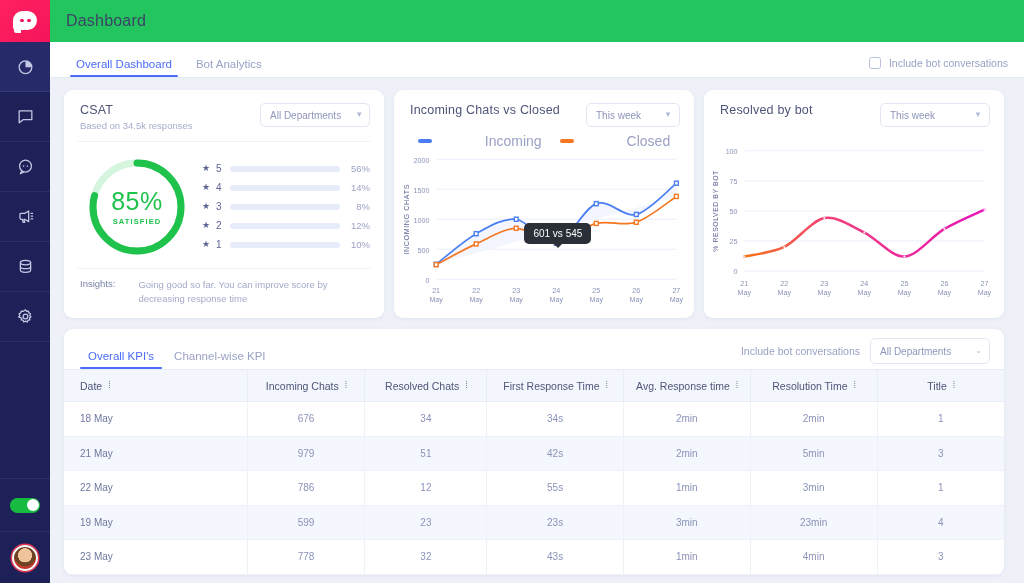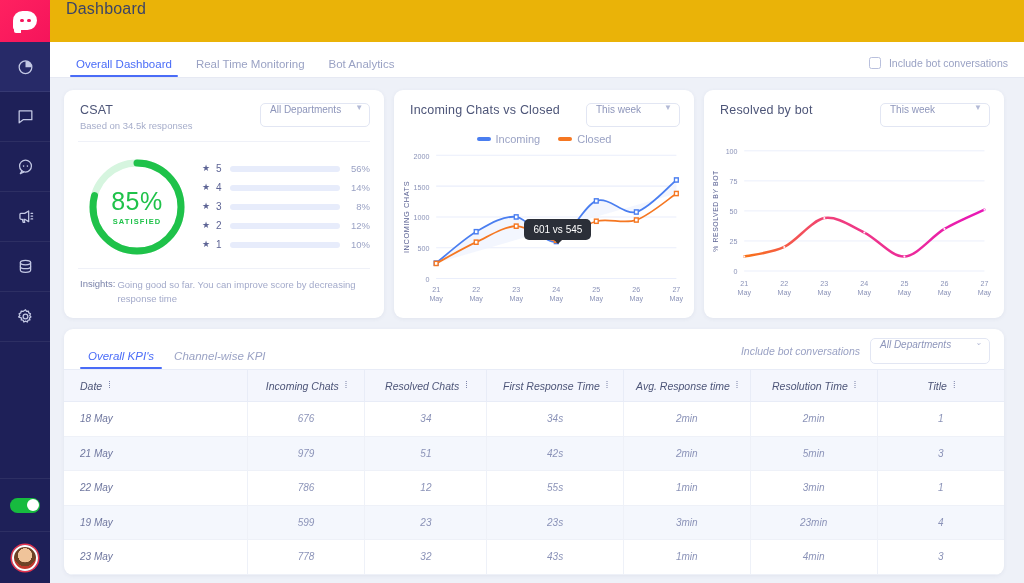--- a/index.html
+++ b/index.html
@@ -67,21 +67,21 @@
     width: 26px; height: 26px; border-radius: 50%;
     background: radial-gradient(circle at 50% 38%, #f0c49a 0 40%, #6d4326 41% 62%, #c0392b 63% 100%);
     border: 2px solid #fff; box-shadow: 0 0 0 1.5px #e8344e;
     position: relative; overflow: hidden; cursor: pointer;
   }
 
   
   .main { flex: 1 1 auto; height: 583px; display: flex; flex-direction: column; min-width: 0; }
 
   .topbar {
-    height: 42px; background: #eab308; display: flex; align-items: flex-start;
+    height: 42px; background: #22c55e; display: flex; align-items: center;
     padding-left: 16px; flex: 0 0 42px;
   }
   .page-title { font-size: 16px; color: #3d4465; letter-spacing: .2px; }
 
   .tabbar {
     height: 36px; background: #fff; display: flex; align-items: flex-end;
     padding: 0 16px 0 14px; flex: 0 0 36px;
     border-bottom: 1px solid #e6e9f3;
     justify-content: space-between;
   }
@@ -114,21 +114,21 @@
   .card.bot  { flex: 1 1 auto; min-width: 0; }
 
   .card-head {
     display: flex; align-items: flex-start; justify-content: space-between;
     padding: 13px 14px 10px 16px;
   }
   .card-title { font-size: 12.5px; color: #4d5578; letter-spacing: .2px; }
   .card-sub { font-size: 9.5px; color: #a6adca; margin-top: 3px; }
 
   .select {
-    display: flex; align-items: flex-start; justify-content: space-between; gap: 14px;
+    display: flex; align-items: center; justify-content: space-between; gap: 14px;
     border: 1px solid #e2e6f3; border-radius: 5px;
     height: 24px; padding: 0 7px 0 9px; background: #fff; cursor: pointer;
   }
   .select-val { font-size: 10px; color: #8e96bb; white-space: nowrap; }
   .chev { color: #b3bad6; font-size: 8px; line-height: 1; }
 
   .card-divider { height: 1px; background: #eff1f8; margin: 0 14px; }
 
   
   .csat-body { display: flex; align-items: center; padding: 10px 14px 6px 14px; flex: 1 1 auto; }
@@ -143,45 +143,45 @@
   .donut-cap { font-size: 7.5px; color: #1fc24a; letter-spacing: 1.1px; margin-top: 1px; font-weight: bold; }
 
   .ratings { flex: 1 1 auto; padding-left: 6px; display: flex; flex-direction: column; gap: 8px; }
   .rating-row { display: flex; align-items: center; gap: 6px; }
   .star { color: #5d6495; font-size: 9px; line-height: 1; }
   .rating-num { font-size: 10px; color: #5d6495; width: 8px; }
   .bar-track { flex: 1 1 auto; height: 6px; border-radius: 4px; background: #e7ecfb; overflow: hidden; }
   .bar-fill { height: 6px; border-radius: 4px; background: #5b6396; }
   .rating-pct { font-size: 9.5px; color: #9aa2c4; width: 24px; text-align: right; }
 
-  .insights { display: flex; gap: 2px; padding: 9px 14px 12px 16px; }
+  .insights { display: flex; gap: 23px; padding: 9px 14px 12px 16px; }
   .insights-key { font-size: 9.5px; color: #7b83aa; flex: 0 0 auto; }
   .insights-val { font-size: 9.5px; color: #a3aaca; line-height: 1.5; }
 
   
   .chart-legend { display: flex; justify-content: center; gap: 18px; margin-top: -4px; }
   .legend-item { display: flex; align-items: center; gap: 5px; }
   .legend-swatch { width: 14px; height: 4px; border-radius: 2px; }
-  .legend-text { font-size: 11px; color: #9aa2c4; }
+  .legend-text { font-size: 14px; color: #9aa2c4; margin-left: 48px; }
   .chart-area { flex: 1 1 auto; position: relative; padding: 2px 10px 4px 4px; }
   .chart-area svg { display: block; width: 100%; height: 100%; }
   .tooltip {
     position: absolute; background: #2b2f38; color: #fff;
     font-size: 10px; padding: 5px 9px; border-radius: 5px; white-space: nowrap;
   }
   .tooltip::after {
     content: ""; position: absolute; left: 50%; bottom: -4px; margin-left: -4px;
     border-left: 4px solid transparent; border-right: 4px solid transparent;
     border-top: 4px solid #2b2f38;
   }
 
   
   .kpi-card {
     background: #fff; border-radius: 9px; box-shadow: 0 1px 4px rgba(60,72,120,.07);
-    margin-top: 11px; overflow: hidden; font-style: italic;
+    margin-top: 11px; overflow: hidden;
   }
   .kpi-head {
     display: flex; align-items: center; justify-content: space-between;
     padding: 10px 14px 0 14px; height: 40px;
   }
   .kpi-tabs { display: flex; align-items: flex-end; height: 30px; }
   .kpi-tab {
     font-size: 11.5px; color: #9aa2c4; padding: 0 10px 7px 10px; cursor: pointer;
     position: relative; white-space: nowrap;
   }
@@ -299,21 +299,20 @@
 
   <div class="main">
 
     <div class="topbar">
       <div class="page-title">Dashboard</div>
     </div>
 
     <div class="tabbar">
       <div class="tabs">
         <div class="tab active">Overall Dashboard</div>
-        <div class="tab">Real Time Monitoring</div>
         <div class="tab">Bot Analytics</div>
       </div>
       <div class="bot-conv">
         <div class="chk"></div>
         <div class="bot-conv-label">Include bot conversations</div>
       </div>
     </div>
 
     <div class="content">
 

